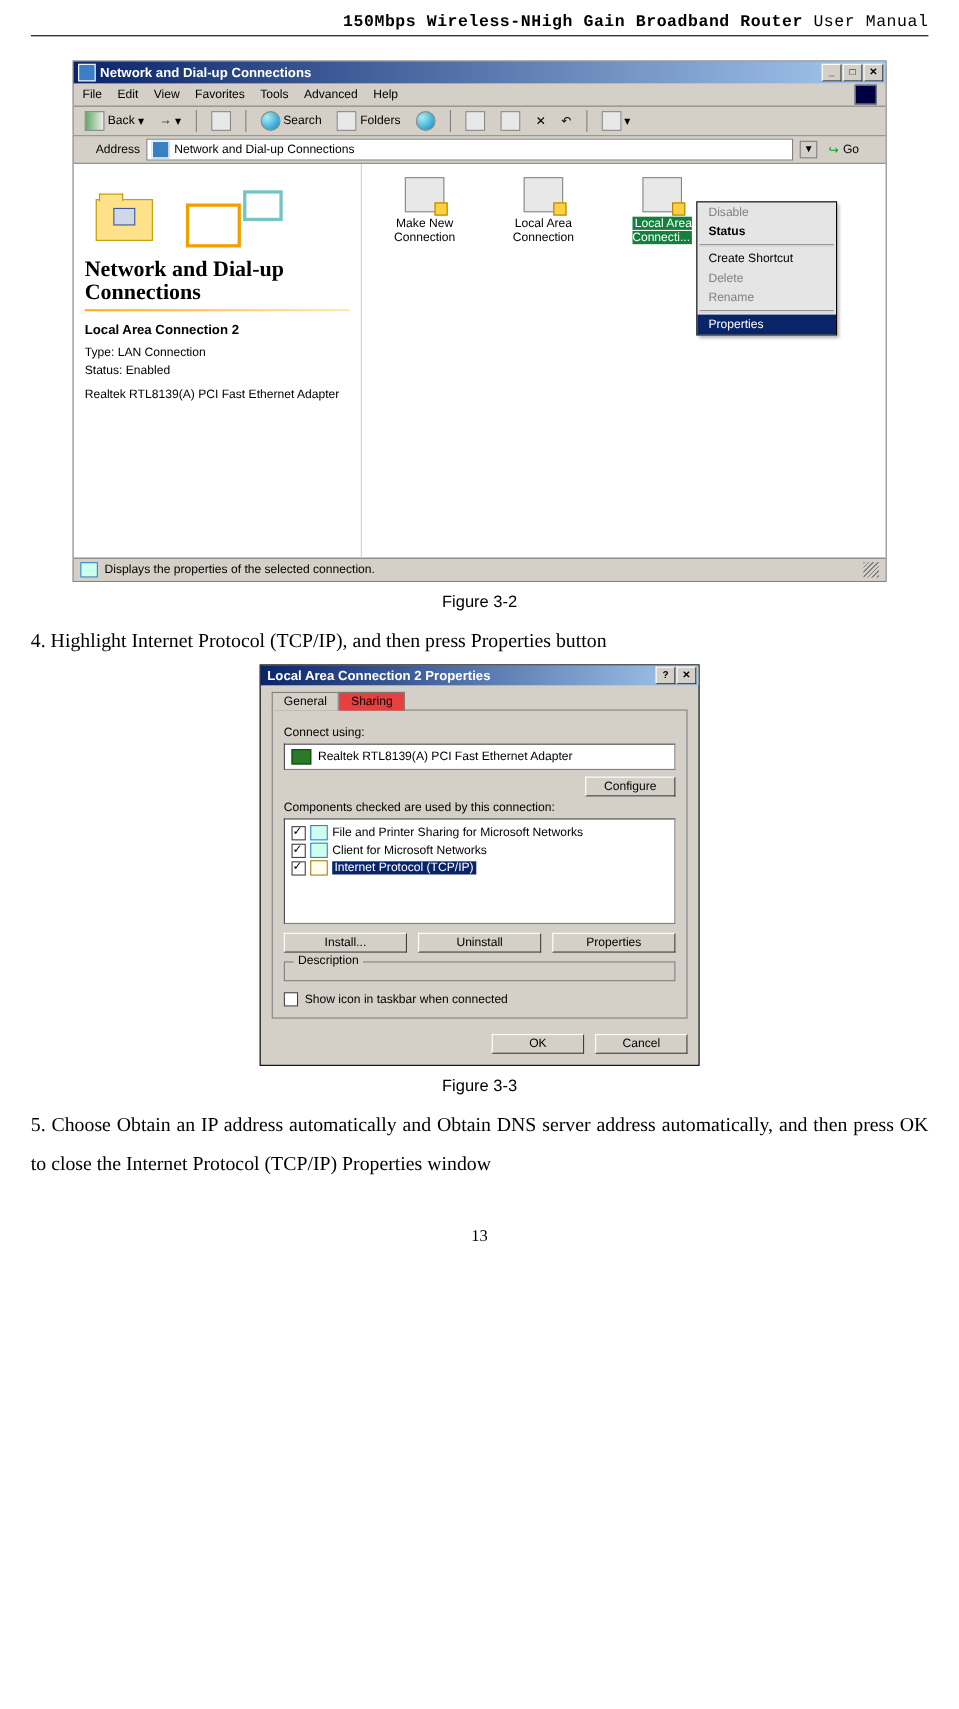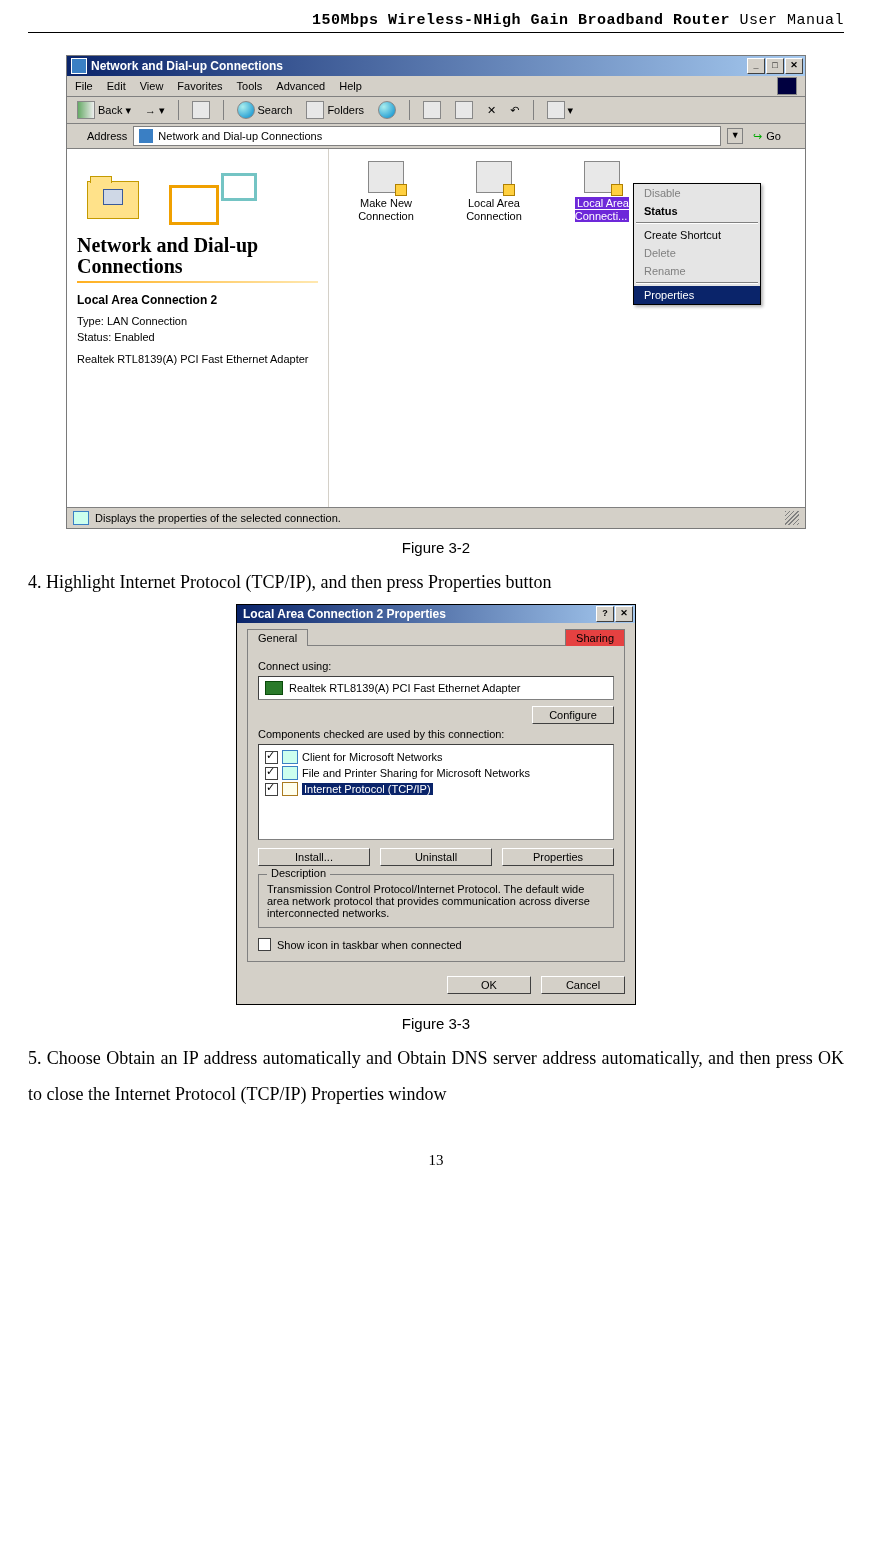--- a/index.html
+++ b/index.html
@@ -106,21 +106,21 @@
   .fa-fold::before{content:"";position:absolute;top:-6px;left:2px;width:20px;height:6px;background:#ffe28a;border:1px solid #c49a00;border-bottom:none;}
   .fa-pc{position:absolute;width:18px;height:14px;background:#cfd8e6;border:1px solid #3a5a9a;top:30px;left:26px;}
   .lp-title{font-family:"Times New Roman",serif;font-weight:bold;font-size:20px;line-height:1.05;margin:0 0 4px 0;}
   .lp-rule{height:2px;background:linear-gradient(90deg,#ffb020,#ffe8b0);margin:4px 0 10px 0;width:100%;}
   .lp-sub{font-weight:bold;font-size:12px;margin-bottom:8px;}
   .lp-line{font-size:11px;margin:4px 0;}
   .right-pane{flex:1;padding:12px 0 0 12px;display:flex;gap:18px;align-items:flex-start;position:relative;}
   .conn-item{width:90px;text-align:center;font-size:11px;line-height:1.2;}
   .conn-ico{width:34px;height:30px;margin:0 auto 4px auto;border:1px solid #888;background:#e8e8e8;position:relative;}
   .conn-ico::after{content:"";position:absolute;bottom:-4px;right:-4px;width:10px;height:10px;background:#ffd040;border:1px solid #b08000;}
-  .conn-item.sel .conn-label{background:#6d28d9;color:#fff;padding:0 2px;}
+  .conn-item.sel .conn-label{background:#15803d;color:#fff;padding:0 2px;}
   .ctx-menu{
     position:absolute;top:34px;left:304px;width:126px;background:#e5e5e5;border:1px solid #000;box-shadow:2px 2px 3px rgba(0,0,0,.3);
     font-size:11px;
   }
   .ctx-item{padding:3px 10px;}
   .ctx-item.disabled{color:#808080;}
   .ctx-item.bold{font-weight:bold;}
   .ctx-item.sel{background:#0a246a;color:#fff;}
   .ctx-sep{height:1px;background:#808080;margin:2px 2px;border-bottom:1px solid #fff;}
   .statusbar{height:20px;background:#d4d0c8;border-top:1px solid #808080;display:flex;align-items:center;padding:0 6px;gap:6px;font-size:11px;}
@@ -131,21 +131,21 @@
   .dlg-outer{
     margin:4px auto 0 auto;width:398px;border:1px solid #000;background:#d4d0c8;
     font-family:Tahoma,Arial,sans-serif;font-size:11px;color:#000;
     filter:blur(.2px);
   }
   .dlg-title{
     background:linear-gradient(90deg,#0a246a,#a6caf0);color:#fff;height:18px;display:flex;align-items:center;justify-content:space-between;padding:0 2px 0 6px;font-weight:bold;font-size:12px;
   }
   .dlg-tb-btns{display:flex;gap:1px;}
   .dlg-body{padding:6px 10px 10px 10px;}
-  .tabstrip{display:flex;position:relative;margin-bottom:0;justify-content:space-between;}
+  .tabstrip{display:flex;position:relative;margin-bottom:0;}
   .tab{padding:2px 10px;border:1px solid #808080;border-bottom:none;background:#ef4444;position:relative;}
   .tab.active{background:#d4d0c8;z-index:2;}
   .tab.inactive{filter:brightness(.96);}
   .tabpanel{border:1px solid #808080;background:#d4d0c8;padding:10px;margin-top:-1px;}
   .label{margin:4px 0;}
   .sunken{background:#fff;border:1px solid #808080;border-top-color:#404040;border-left-color:#404040;padding:4px 6px;}
   .adapter-row{display:flex;align-items:center;gap:6px;}
   .nic-ico{width:16px;height:12px;background:#2a7a2a;border:1px solid #0a4a0a;display:inline-block;}
   .btn{
     background:#d4d0c8;border:1px solid #fff;border-right-color:#404040;border-bottom-color:#404040;
@@ -336,43 +336,42 @@
         </div>
         <div class="right-btn">
           <div class="btn">Configure</div>
         </div>
 
         <div class="label">Components checked are used by this connection:</div>
         <div class="sunken listbox">
           <div class="lb-item">
             <span class="chk"></span>
             <span class="lb-ico"></span>
-            <span class="lb-text">Client for Microsoft Networks</span>
+            <span class="lb-text">File and Printer Sharing for Microsoft Networks</span>
           </div>
           <div class="lb-item">
             <span class="chk"></span>
             <span class="lb-ico"></span>
-            <span class="lb-text">File and Printer Sharing for Microsoft Networks</span>
+            <span class="lb-text">Client for Microsoft Networks</span>
           </div>
           <div class="lb-item sel">
             <span class="chk"></span>
             <span class="lb-ico" style="background:#ffe;border-color:#aa7a20;"></span>
             <span class="lb-text">Internet Protocol (TCP/IP)</span>
           </div>
         </div>
 
         <div class="btn-row">
           <div class="btn">Install...</div>
           <div class="btn">Uninstall</div>
           <div class="btn">Properties</div>
         </div>
 
         <div class="group">
           <span class="group-title">Description</span>
-          <span>Transmission Control Protocol/Internet Protocol. The default wide area network protocol that provides communication across diverse interconnected networks.</span>
         </div>
 
         <div class="chk-inline">
           <span class="chk-empty"></span>
           <span>Show icon in taskbar when connected</span>
         </div>
       </div>
 
       <div class="dlg-footer">
         <div class="btn">OK</div>

